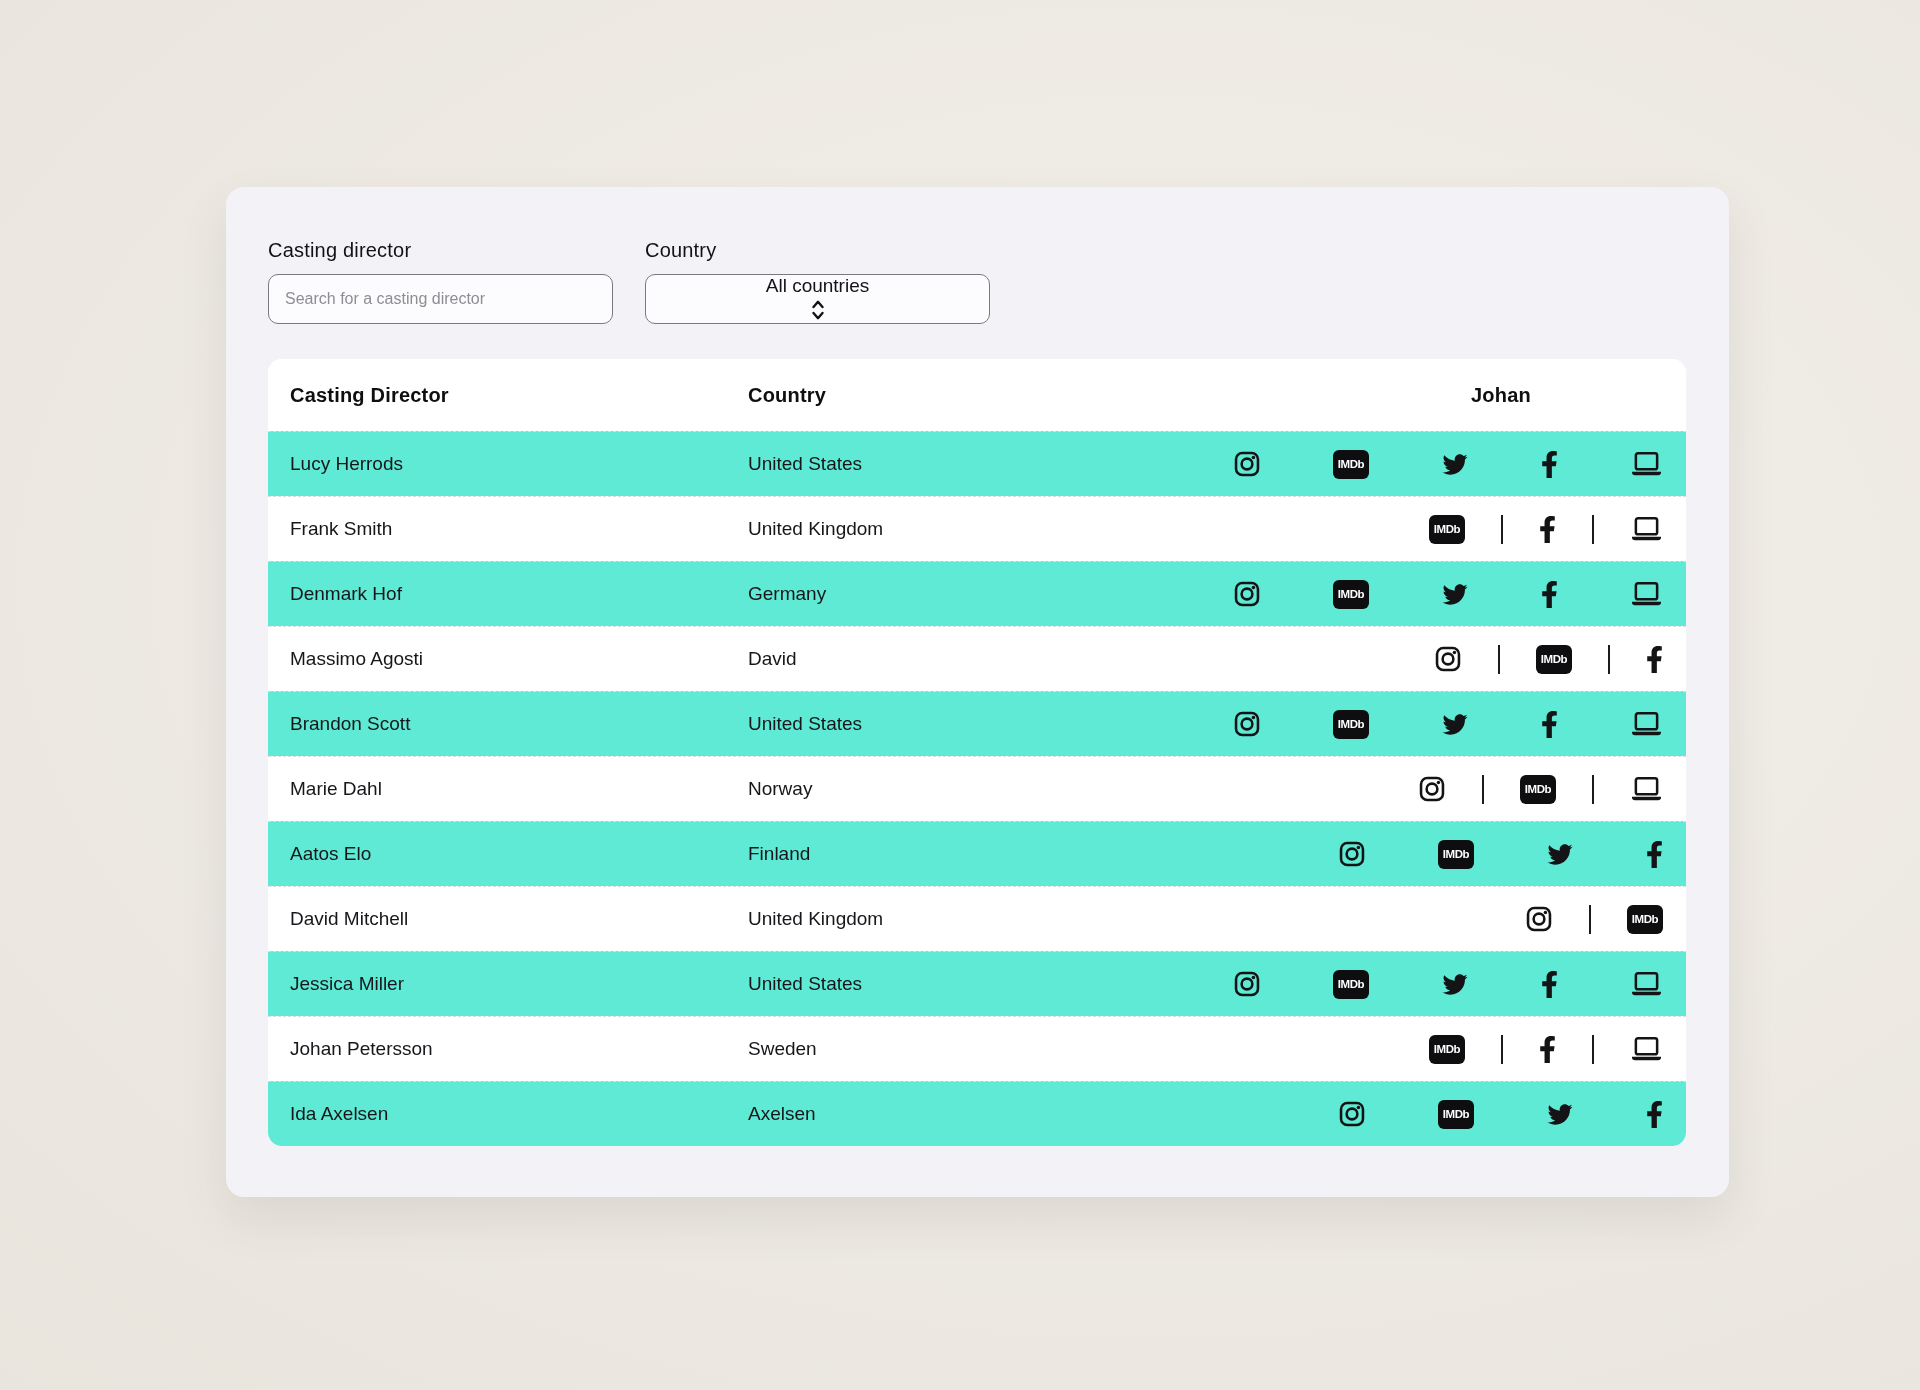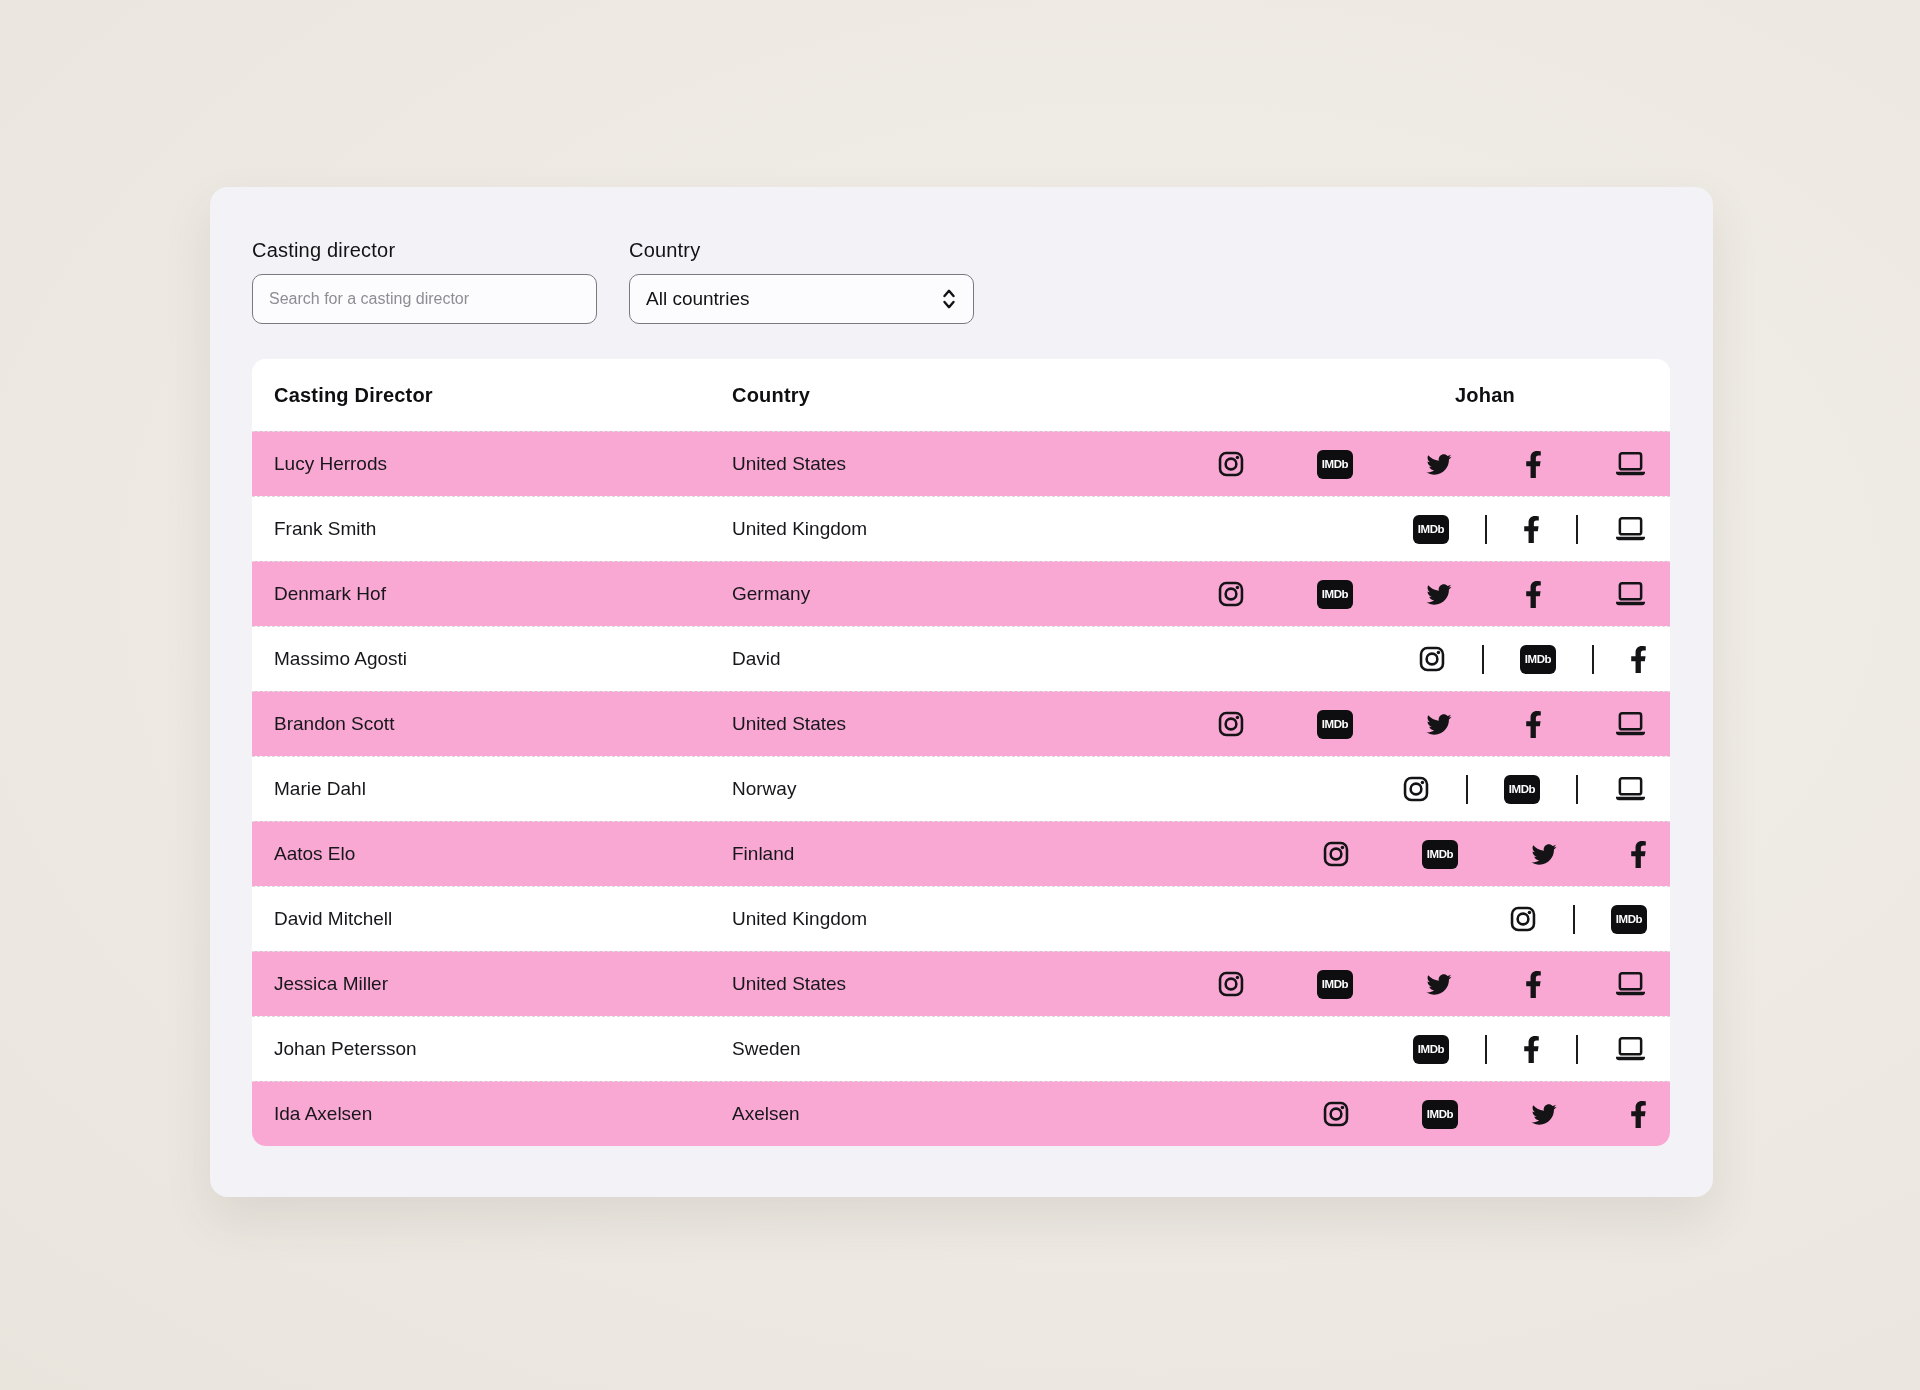--- a/index.html
+++ b/index.html
@@ -4,21 +4,21 @@
 <style>
   * { margin:0; padding:0; box-sizing:border-box; }
   html,body { width:1920px; height:1390px; overflow:hidden; }
   body {
     font-family:"Liberation Sans", sans-serif;
     background:radial-gradient(130% 120% at 60% 42%, #f2efe9 0%, #ebe7e0 55%, #e3ded4 100%);
     color:#141418;
   }
 
   .card {
-    position:absolute; left:210px; top:187px;
+    position:absolute; left:226px; top:187px;
     width:1503px; height:1010px;
     background:#f3f3f7;
     border-radius:18px;
     padding:50px 42px 0 42px;
     box-shadow:0 22px 48px rgba(70,62,48,0.10);
   }
 
   
   .filters { display:flex; gap:32px; }
   .filter-group { width:345px; }
@@ -29,21 +29,21 @@
   .control {
     width:345px; height:50px;
     border:1.5px solid #797980; border-radius:10px;
     background:#fcfcfe;
     display:flex; align-items:center;
     padding:0 16px;
     font-family:"Liberation Sans", sans-serif;
   }
   input.control { font-size:16px; color:#131316; outline:none; }
   input.control::placeholder { color:#8d8d94; }
-  .select-control { cursor:pointer; justify-content:space-between; }
+  .select-control { cursor:pointer; justify-content:space-between;flex-direction:column; }
   .select-value { font-size:19px; color:#131316; }
   .chevrons { display:flex; align-items:center; }
 
   
   .table {
     margin-top:35px; width:1418px;
     background:#ffffff; border-radius:14px; overflow:hidden;
   }
   .thead {
     display:grid; grid-template-columns:480px 1fr 347px;
@@ -52,21 +52,21 @@
     font-weight:bold; font-size:20px; color:#0f0f12; letter-spacing:.2px;
   }
   .h-name { padding-left:22px; }
   .h-links { text-align:center; padding-right:23px; }
   .trow {
     display:grid; grid-template-columns:480px 1fr 347px;
     height:65px; align-items:center;
     font-size:19px; color:#17171b;
     border-top:1px dashed #dcdce1;
   }
-  .trow.odd { background:#f9a8d4; }
+  .trow.odd { background:#5eead4; }
   .trow.even { background:#ffffff; }
   .cell.name { padding-left:22px; }
   .cell.links {
     display:flex; justify-content:flex-end; align-items:center;
     gap:36px; padding-right:23px;
   }
   .sep { width:2px; height:29px; background:#1b1b1e; }
   a.link { display:flex; align-items:center; justify-content:center; cursor:pointer; text-decoration:none; }
   .imdb-badge {
     width:36px; height:29px; border-radius:6px;

